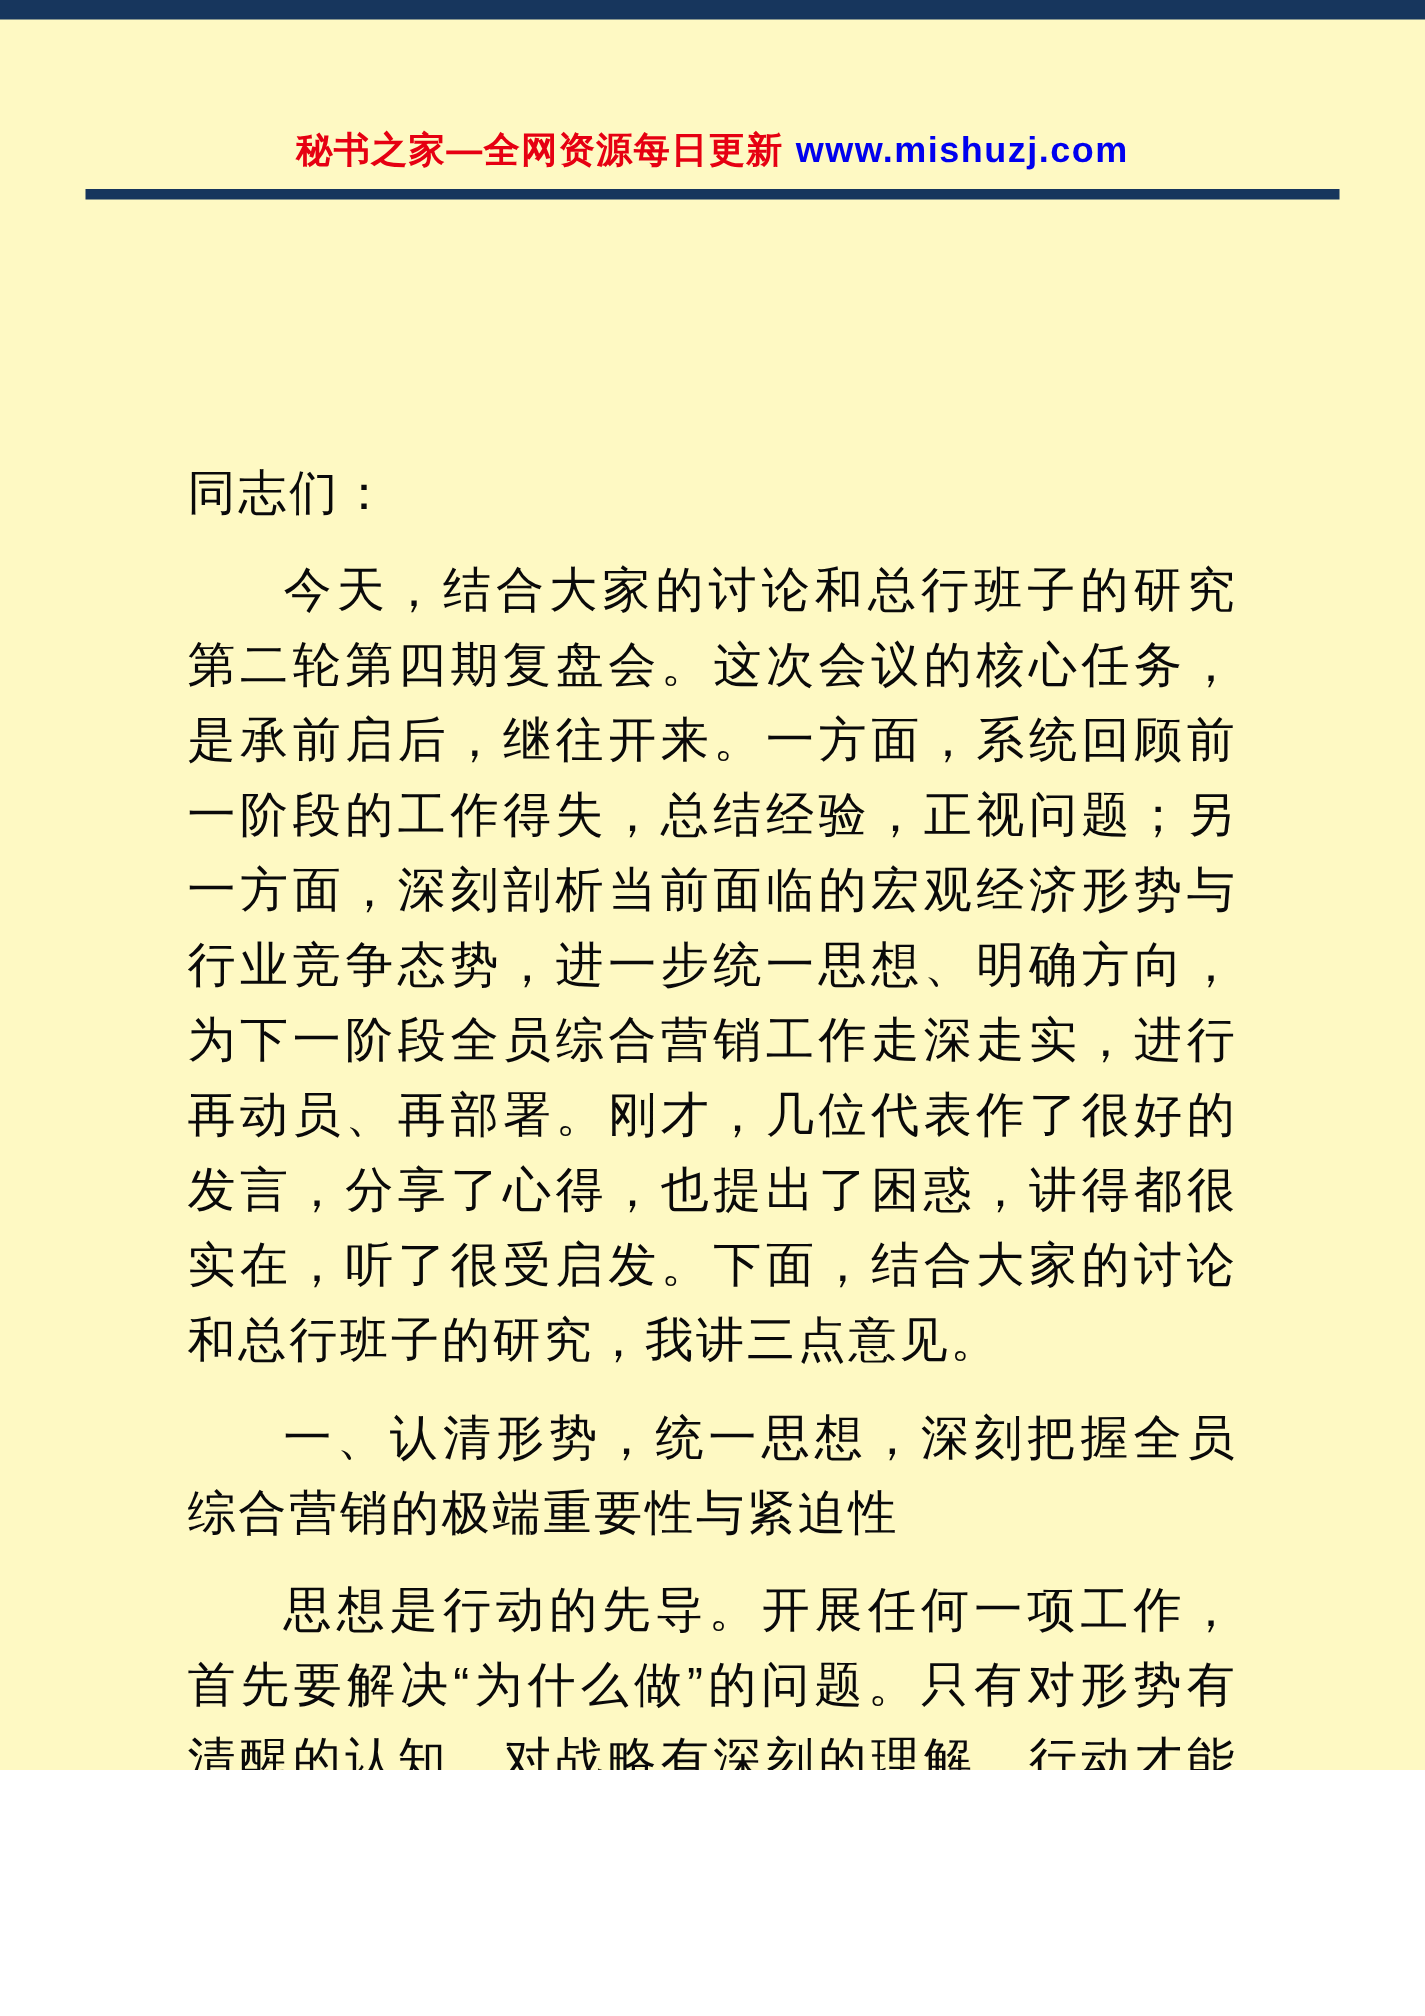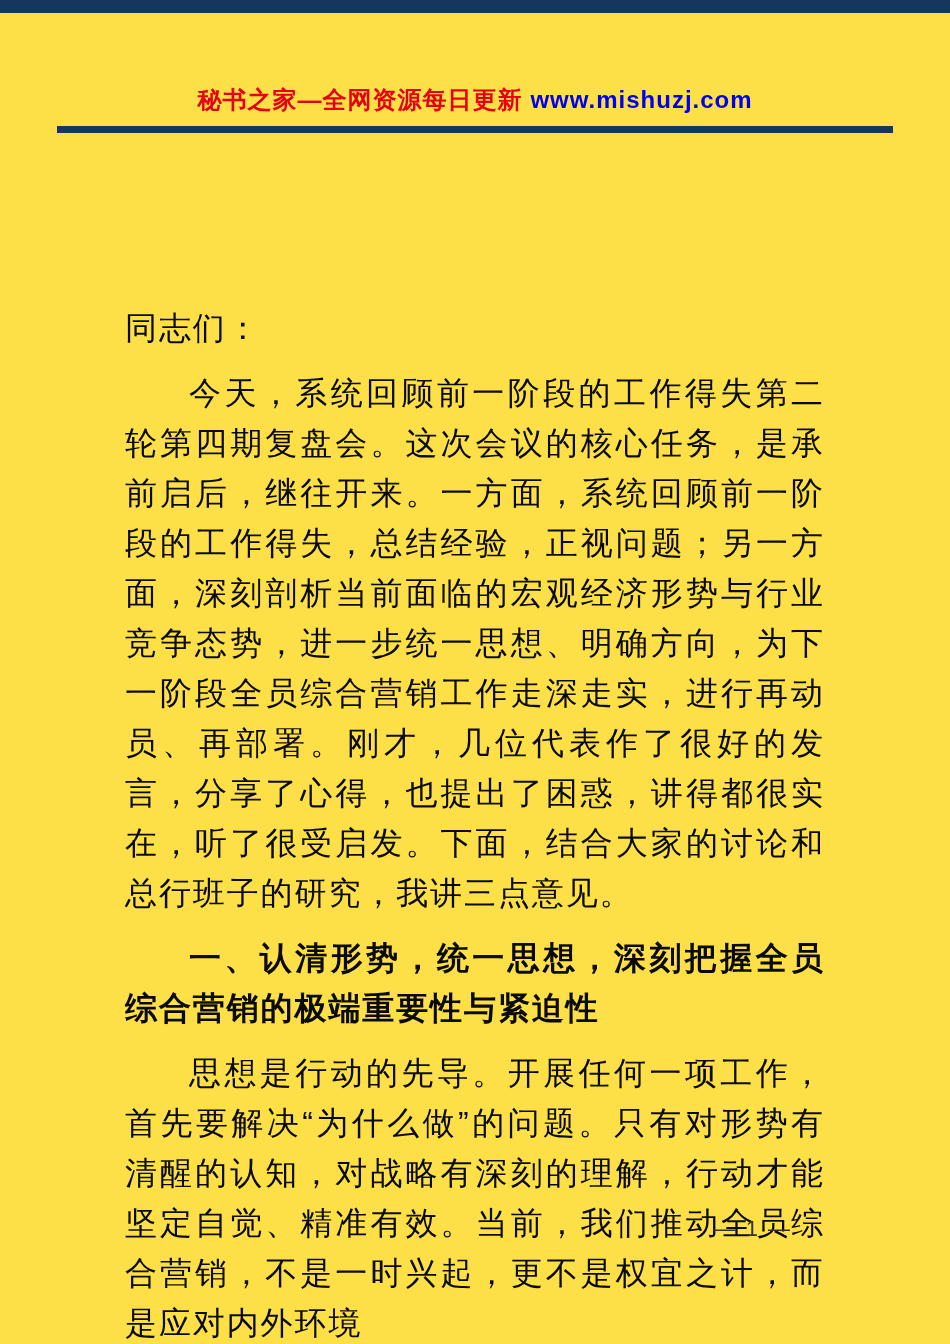--- a/index.html
+++ b/index.html
@@ -1,20 +1,20 @@
 <!DOCTYPE html>
 <html><head>
 <meta charset="utf-8">
 <style>
   html, body { margin: 0; padding: 0; background: #ffffff; }
   .page {
     position: relative;
     width: 950px;
-    height: 1344px;
-    background: #fde047;
+    height: 1180px;
+    background: #fef9c3;
     overflow: hidden;
     font-family: "Liberation Sans", sans-serif;
     color: #000000;
   }
   .top-bar {
     position: absolute;
     top: 0; left: 0;
     width: 100%; height: 13px;
     background: #17365d;
   }
@@ -52,21 +52,21 @@
     width: 700px;
     font-size: 32px;
     line-height: 50px;
     letter-spacing: 1.9px;
     text-align: justify;
     color: #0a0a0a;
   }
   .content p { margin: 0 0 15px 0; }
   .indent { text-indent: 2em; }
   .section-heading {
-    font-weight: bold;
+    font-weight: normal;
     text-indent: 2em;
     margin: 0 0 15px 0;
   }
   .page-number {
     position: absolute;
     top: 1216px;
     right: 158px;
     font-size: 22px;
     letter-spacing: 2px;
     color: #333333;
@@ -85,21 +85,21 @@
   </div>
 
   <div class="header-rule"></div>
 
 
   <div class="content">
 
     <p>同志们：</p>
 
 
-    <p class="indent"><span>今天，系统回顾前一阶段的工作得失</span><b>第二</b><span>轮</span><b>第四</b><span>期复盘会。这次会议的核心任务，是承前启后，继往开来。一方面，系统回顾前一阶段的工作得失，总结经验，正视问题；另一方面，深刻剖析当前面临的宏观经济形势与行业竞争态势，进一步统一思想、明确方向，为下一阶段全员综合营销工作走深走实，进行再动员、再部署。刚才，几位代表作了很好的发言，分享了心得，也提出了困惑，讲得都很实在，听了很受启发。下面，结合大家的讨论和总行班子的研究，我讲三点意见。</span></p>
+    <p class="indent"><span>今天，结合大家的讨论和总行班子的研究</span><b>第二</b><span>轮</span><b>第四</b><span>期复盘会。这次会议的核心任务，是承前启后，继往开来。一方面，系统回顾前一阶段的工作得失，总结经验，正视问题；另一方面，深刻剖析当前面临的宏观经济形势与行业竞争态势，进一步统一思想、明确方向，为下一阶段全员综合营销工作走深走实，进行再动员、再部署。刚才，几位代表作了很好的发言，分享了心得，也提出了困惑，讲得都很实在，听了很受启发。下面，结合大家的讨论和总行班子的研究，我讲三点意见。</span></p>
 
     <p class="section-heading">一、认清形势，统一思想，深刻把握全员综合营销的极端重要性与紧迫性</p>
 
     <p class="indent">思想是行动的先导。开展任何一项工作，首先要解决“为什么做”的问题。只有对形势有清醒的认知，对战略有深刻的理解，行动才能坚定自觉、精准有效。当前，我们推动全员综合营销，不是一时兴起，更不是权宜之计，而是应对内外环境</p>
 
   </div>
 
   <div class="page-number">— 1 —</div>
 
 </div>

